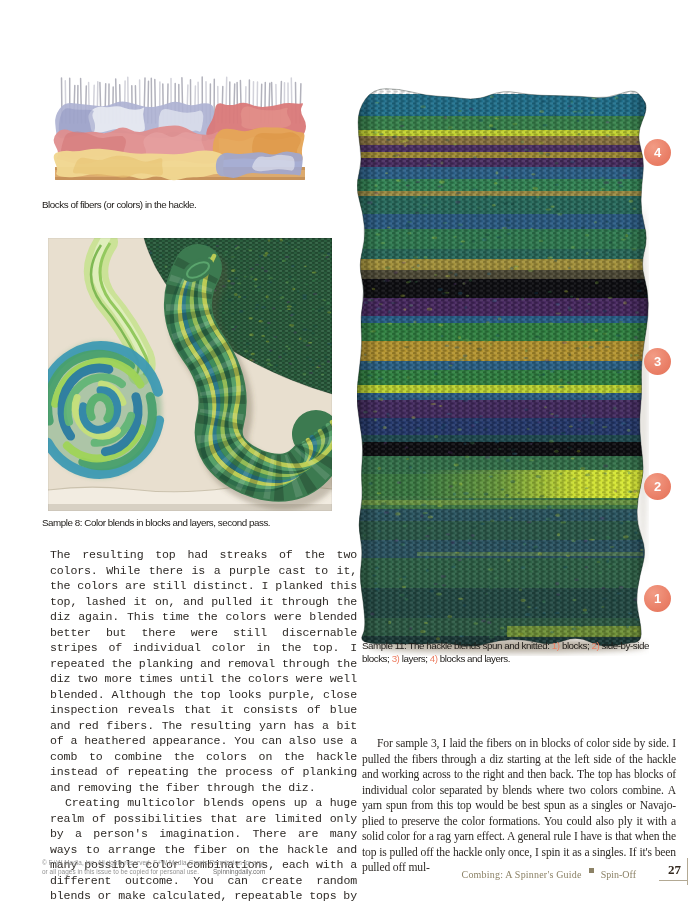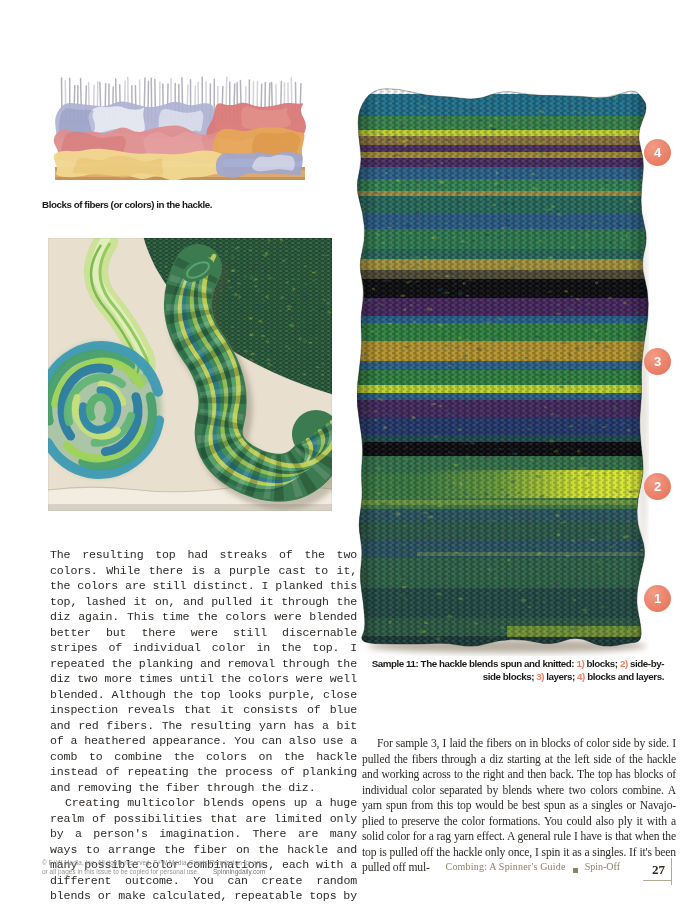--- a/index.html
+++ b/index.html
@@ -4,42 +4,42 @@
 <style>
   html,body{margin:0;padding:0;background:#ffffff;}
   .page{position:relative;width:700px;height:906px;background:#ffffff;overflow:hidden;
         font-family:"Liberation Serif",serif;color:#2e2a26;}
   figure{margin:0;padding:0;position:absolute;}
   .hackle-fig{left:53px;top:73px;width:254px;height:112px;}
   .yarn-fig{left:48px;top:238px;width:284px;height:273px;}
   .knit-fig{left:357px;top:88px;width:292px;height:568px;}
   .hackle-fig svg,.yarn-fig svg,.knit-fig svg{display:block;width:100%;height:100%;}
 
-  .caption{position:absolute;margin:0;font-family:"Liberation Sans",sans-serif;font-weight:bold;
+  .caption{position:absolute;margin:0;font-family:"Liberation Sans",sans-serif;font-weight:normal;
            font-size:9.8px;line-height:12.6px;letter-spacing:-0.45px;color:#1d1a17;}
   .cap1{left:42px;top:199px;width:300px;}
   .cap2{left:42px;top:517px;width:306px;}
-  .cap3{left:362px;top:658px;width:302px;text-align:right;}
+  .cap3{left:362px;top:640px;width:302px;}
   .cap3 .num{color:#ec7e62;}
 
   .body-left{position:absolute;left:50px;top:547px;width:307px;font-family:Liberation Mono, monospace;}
   .body-right{position:absolute;left:362px;top:736px;width:314px;}
   .para{margin:0;text-align:justify;font-size:11.6px;line-height:15.5px;letter-spacing:-0.15px;}
   .indent{text-indent:15px;}
 
   .callout{position:absolute;left:644px;width:27px;height:27px;border-radius:50%;
            background:radial-gradient(circle at 35% 30%, #f29c85 0%, #ea8068 60%, #e37257 100%);
            color:#ffffff;font-family:"Liberation Sans",sans-serif;font-weight:bold;font-size:13px;
            display:flex;align-items:center;justify-content:center;}
 
   .footer-left{position:absolute;left:42px;top:859px;font-family:"Liberation Sans",sans-serif;
                font-size:6.4px;line-height:8.6px;color:#929292;letter-spacing:0.05px;}
   .footer-left .site{margin-left:14px;color:#6e6e6e;}
 
-  .footer-right{position:absolute;right:28px;top:861px;display:flex;align-items:flex-start;
+  .footer-right{position:absolute;right:12px;top:861px;display:flex;align-items:flex-end;
                 font-size:10px;color:#8c8266;white-space:nowrap;}
   .footer-right .book{letter-spacing:0.2px;}
   .footer-right .sq{width:5px;height:5px;background:#8c8266;display:inline-block;margin:0 7px;align-self:center;}
   .footer-right .mag{margin-right:26px;}
   .pagenum{position:relative;font-weight:bold;font-size:13px;color:#33291f;padding:1px 7px 2px 6px;}
   .pagenum::after{content:"";position:absolute;right:0;top:-3px;width:1px;height:27px;background:#b3a994;}
   .pagenum::before{content:"";position:absolute;right:0;bottom:-1px;left:-3px;height:1px;background:#b3a994;}
 </style>
 </head>
 <body>
@@ -442,20 +442,21 @@
         <path d="M150,30 Q128,70 154,108 Q182,146 172,184 Q164,216 204,234 Q244,250 266,222 Q276,208 268,196" fill="none" stroke="#2c6b49" stroke-width="4.5" stroke-linecap="round" opacity="0.9" transform="translate(8.0,-6.0)"></path>
         <path d="M150,30 Q128,70 154,108 Q182,146 172,184 Q164,216 204,234 Q244,250 266,222 Q276,208 268,196" fill="none" stroke="#5aa56d" stroke-width="4.5" stroke-linecap="round" opacity="0.9" transform="translate(12.0,-9.0)"></path>
         <path d="M150,30 Q128,70 154,108 Q182,146 172,184 Q164,216 204,234 Q244,250 266,222 Q276,208 268,196" fill="none" stroke="#c9d455" stroke-width="4.5" stroke-linecap="round" opacity="0.9" transform="translate(16.0,-12.0)"></path>
         <path d="M150,30 Q128,70 154,108 Q182,146 172,184 Q164,216 204,234 Q244,250 266,222 Q276,208 268,196" fill="none" stroke="rgba(0,0,0,0.2)" stroke-width="46" stroke-dasharray="7 16"></path>
         <path d="M150,30 Q128,70 154,108 Q182,146 172,184 Q164,216 204,234 Q244,250 266,222 Q276,208 268,196" fill="none" stroke="rgba(255,255,255,0.12)" stroke-width="44" stroke-dasharray="5 18" stroke-dashoffset="8"></path>
         <ellipse cx="150" cy="32" rx="17" ry="10" fill="#3c7a50" transform="rotate(-28 150 32)"></ellipse>
         <ellipse cx="150" cy="32" rx="12" ry="6" fill="none" stroke="#5aa56d" stroke-width="2" transform="rotate(-28 150 32)"></ellipse>
         <rect x="0" y="0" width="284" height="273" fill="none" stroke="rgba(0,0,0,0.08)" stroke-width="1"></rect>
       </svg>
   </figure>
+  <p class="caption cap2">Sample 8: Color blends in blocks and layers, second pass.</p>
 
   <div class="body-left">
     <p class="para">The resulting top had streaks of the two colors. While there is a purple cast to it, the colors are still distinct. I planked this top, lashed it on, and pulled it through the diz again. This time the colors were blended better but there were still discernable stripes of individual color in the top. I repeated the planking and removal through the diz two more times until the colors were well blended. Although the top looks purple, close inspection reveals that it consists of blue and red fibers. The resulting yarn has a bit of a heathered appearance. You can also use a comb to combine the colors on the hackle instead of repeating the process of planking and removing the fiber through the diz.</p>
     <p class="para indent">Creating multicolor blends opens up a huge realm of possibilities that are limited only by a person's imagination. There are many ways to arrange the fiber on the hackle and many possible color combinations, each with a different outcome. You can create random blends or make calculated, repeatable tops by measuring out your colors and drawing a draft or plan of how the colors are arranged on the hackle. Another fun thing is to use a hackle to process space-dyed wool fleece into a multicolored top.</p>
   </div>
 
   <figure class="knit-fig">
     <svg id="knit-svg" viewBox="0 0 292 568">
         <defs>
           <filter id="bK" x="-40%" y="-40%" width="180%" height="180%">

